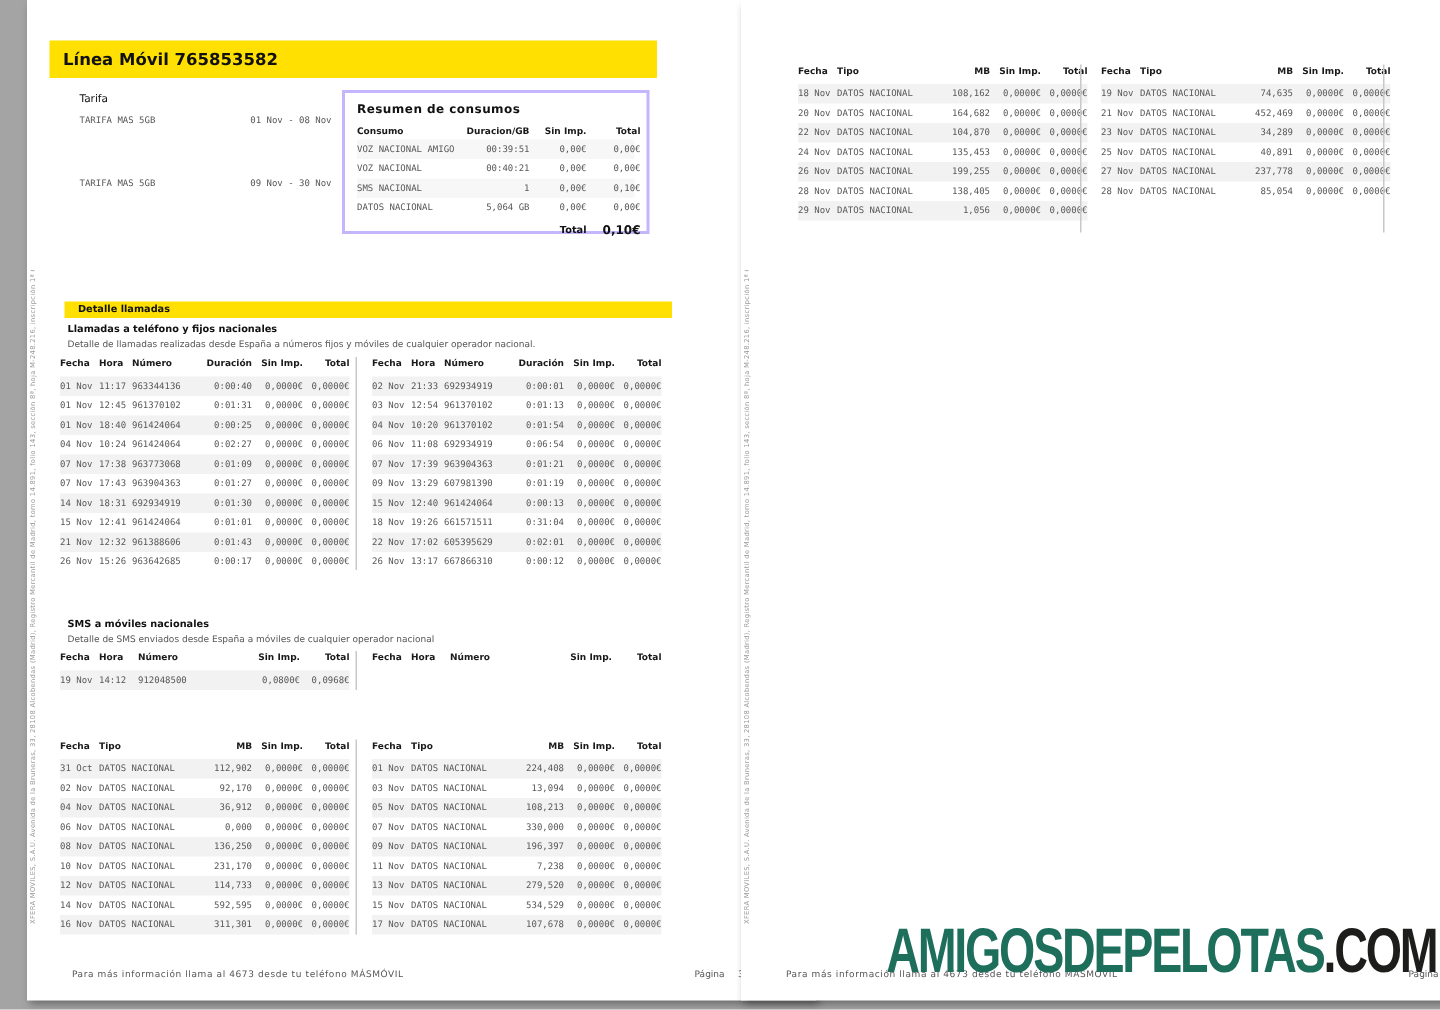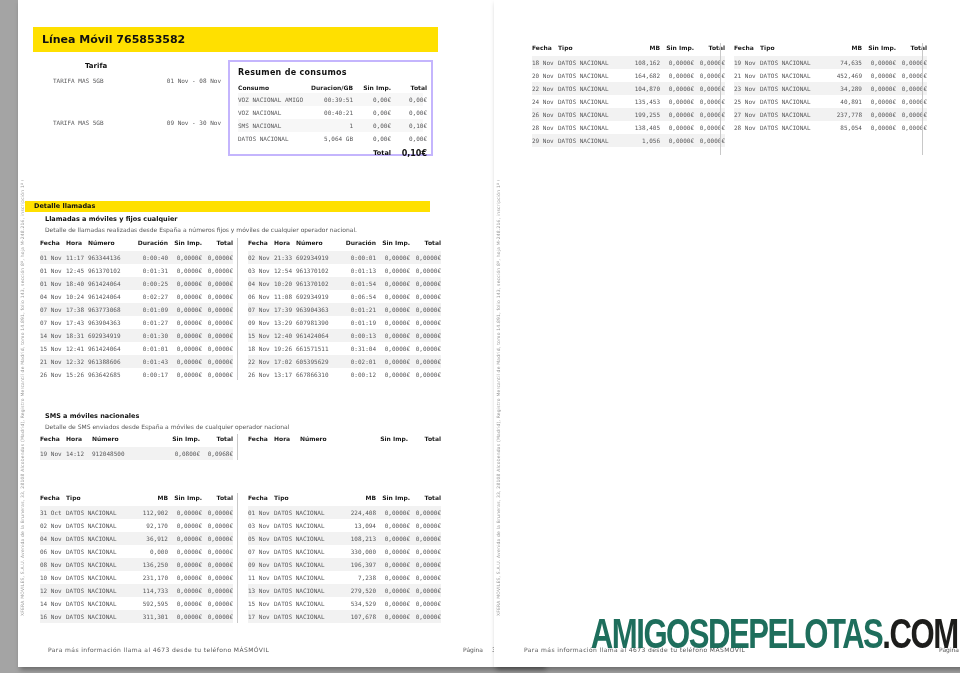--- a/index.html
+++ b/index.html
@@ -2,25 +2,25 @@
 <html><head>
 <meta charset="utf-8">
 <style>
   *{margin:0;padding:0;box-sizing:border-box;}
   html,body{width:960px;height:673px;}
   body{position:relative;overflow:hidden;background:#a4a4a4;font-family:"DejaVu Sans",sans-serif;-webkit-font-smoothing:antialiased;}
   .page{position:absolute;top:0;width:526px;height:667px;background:#fff;box-shadow:2px 3px 5px rgba(0,0,0,.35);}
   #page1{left:18px;} #page2{left:494px;}
   .vtext{position:absolute;left:2px;top:180px;height:436px;writing-mode:vertical-rl;transform:rotate(180deg);font-size:4.5px;color:#999;letter-spacing:.2px;white-space:nowrap;overflow:hidden;}
   .hbar{position:absolute;left:15px;top:27px;width:405px;height:25px;background:#ffe000;line-height:25px;padding-left:9px;font-weight:bold;font-size:11px;color:#111;}
-  .sbar{position:absolute;left:7px;width:405px;height:11px;background:#ffe000;line-height:11px;padding-left:9px;font-weight:bold;font-size:6.5px;color:#111;}
+  .sbar{position:absolute;left:25px;width:405px;height:11px;background:#ffe000;line-height:11px;padding-left:9px;font-weight:bold;font-size:6.5px;color:#111;}
   #bar-llamadas{top:201px;} #bar-sms{top:398px;} #bar-datos{top:474px;}
   .subt{position:absolute;left:27px;font-weight:bold;font-size:6.5px;color:#111;}
   .desc{position:absolute;left:27px;font-size:6px;color:#555;}
-  .tarifa-label{position:absolute;left:35px;top:62px;font-weight:bold;font-size:7px;color:#111;margin-left:32px;}
+  .tarifa-label{position:absolute;left:35px;top:62px;font-weight:normal;font-size:7px;color:#111;}
   .tarifa-rows{position:absolute;left:35px;top:77px;width:168px;}
   .tarifa-row{display:flex;justify-content:space-between;height:42px;font-size:6px;color:#58585a;font-family:"DejaVu Sans Mono",monospace;}
   .rbox{position:absolute;left:210px;top:60px;width:205px;height:96px;border:2px solid #c4b5fd;background:#fff;padding:6px 8px;}
   .rtitle{font-weight:bold;font-size:8px;color:#111;letter-spacing:.3px;margin-bottom:5px;}
   .rgrid{grid-template-columns:70px 45px 38px 36px;}
   .rhead{display:grid;height:11px;line-height:11px;font-weight:bold;font-size:6px;color:#1a1a1a;}
   .rrows .trow{display:grid;height:13px;line-height:13px;font-size:6px;color:#58585a;font-family:"DejaVu Sans Mono",monospace;}
   .rrows .trow:nth-child(odd){background:#f7f7f7;}
   .rgrid>:nth-child(n+2){text-align:right;}
   .rtotal{display:grid;grid-template-columns:70px 45px 38px 36px;height:15px;line-height:15px;margin-top:1px;}
@@ -98,21 +98,21 @@
         <span>0,00€</span>
       </div>
       </div>
     <div class="rtotal">
       <span class="tlab">Total</span>
       <span class="tval">0,10€</span>
     </div>
   </div>
 
   <div class="sbar" id="bar-llamadas">Detalle llamadas</div>
-  <div class="subt" style="top:215px;">Llamadas a móviles y fijos cualquier</div>
+  <div class="subt" style="top:215px;">Llamadas a teléfono y fijos nacionales</div>
   <div class="desc" style="top:226px;">Detalle de llamadas realizadas desde España a números fijos y móviles de cualquier operador nacional.</div>
 
   <div class="half" style="left:22px;top:237px;">
     <div class="thead calls">
         <span>Fecha</span>
         <span>Hora</span>
         <span>Número</span>
         <span>Duración</span>
         <span>Sin Imp.</span>
         <span>Total</span>

